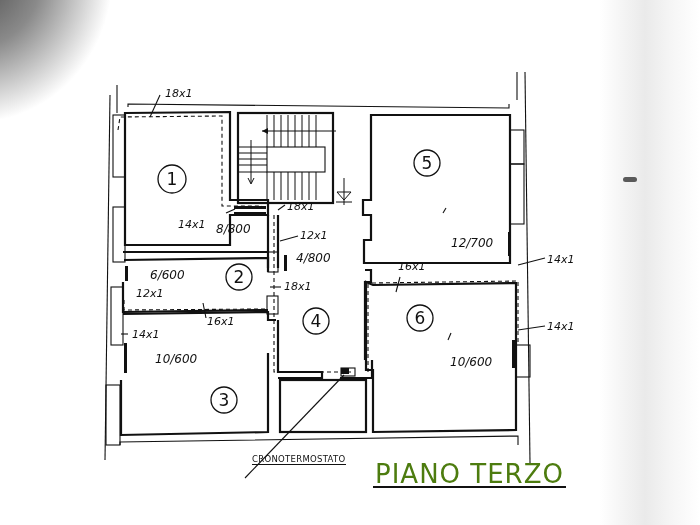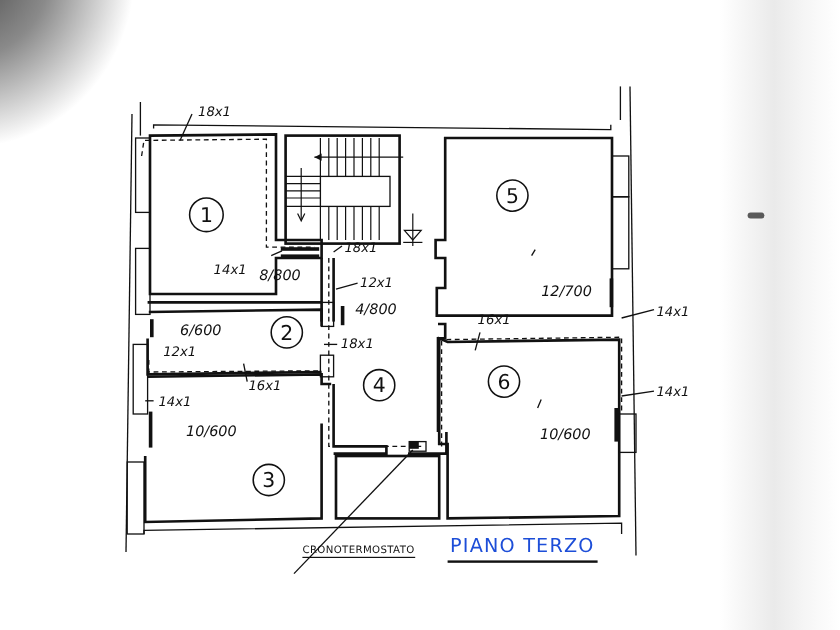--- a/index.html
+++ b/index.html
@@ -28,23 +28,23 @@
   .thin { stroke: #111; stroke-width: 1.1; fill: none; }
   .pipe { stroke: #111; stroke-width: 1.1; fill: none; stroke-dasharray: 4 3; }
   .rad { fill: #111; }
   .hand {
     font-family: "DejaVu Sans", sans-serif; font-style: italic;
     fill: #111; font-size: 11px;
   }
   .dim { font-size: 12px; }
   .roomnum { font-family: "DejaVu Sans", sans-serif; font-size: 17px; fill: #111; text-anchor: middle; }
   .title-text {
-    position: absolute; left: 373px; top: 443px;
-    font-family: "DejaVu Sans", sans-serif; font-size: 16px; letter-spacing: 1px;
-    color: #1d4ed8; border-bottom: 2.5px solid #111; padding: 0 2px 0 2px; line-height: 24px;
+    position: absolute; left: 373px; top: 462px;
+    font-family: "DejaVu Sans", sans-serif; font-size: 26px; letter-spacing: 1px;
+    color: #4d7c0f; border-bottom: 2.5px solid #111; padding: 0 2px 0 2px; line-height: 24px;
   }
   .cron-label {
     position: absolute; left: 252px; top: 454px;
     font-family: "DejaVu Sans", sans-serif; font-size: 8.5px;
     color: #111; border-bottom: 1px solid #111; line-height: 10px; letter-spacing: 0.3px;
   }
 </style>
 </head>
 <body>
 

